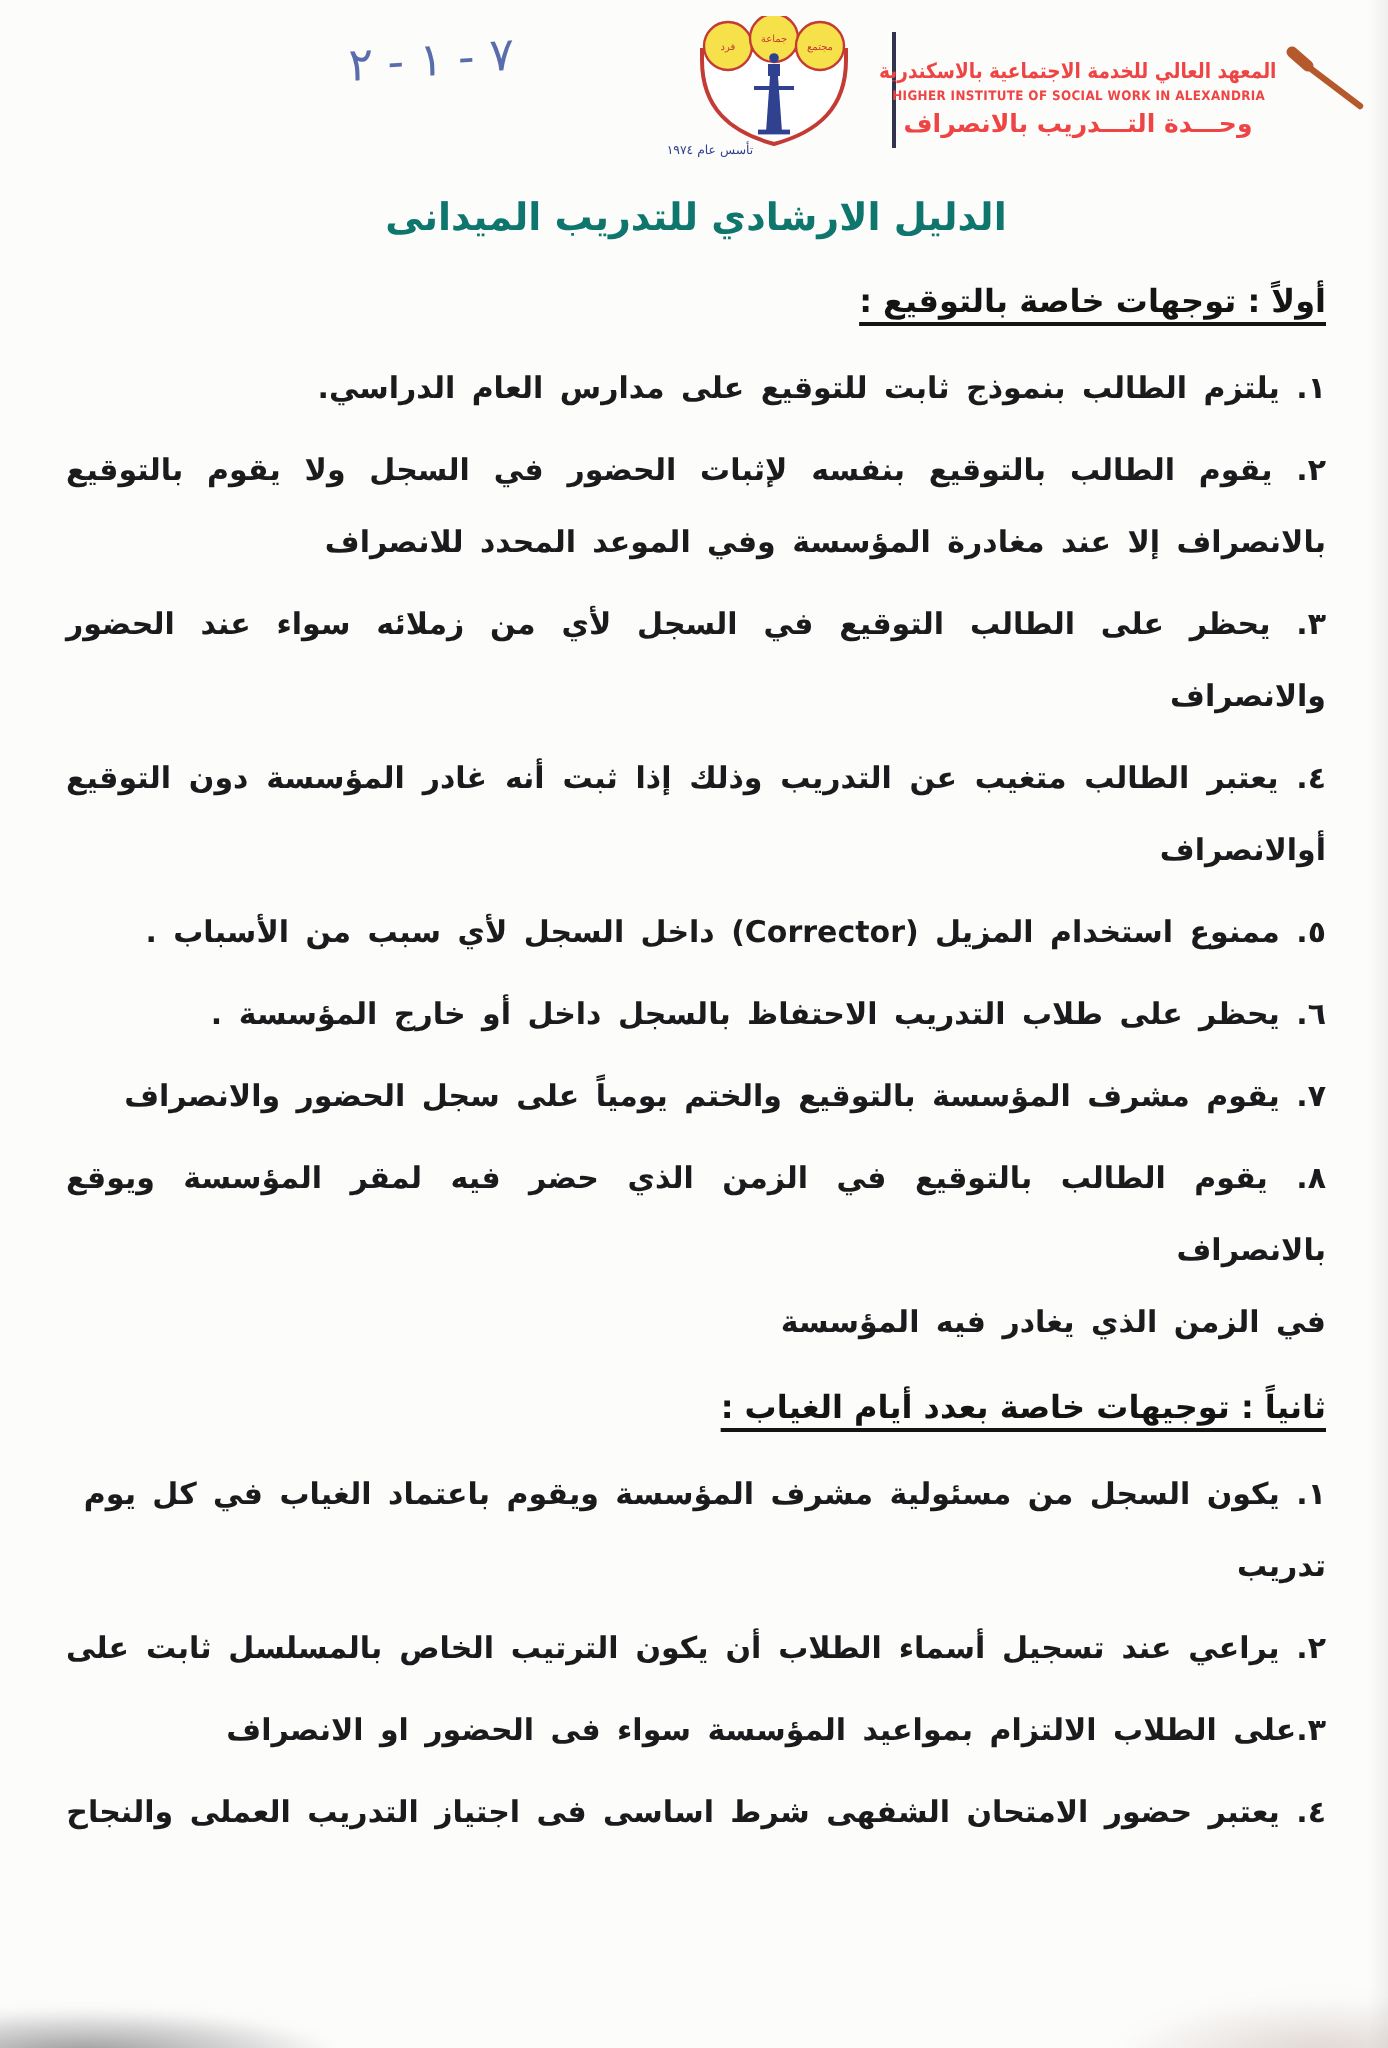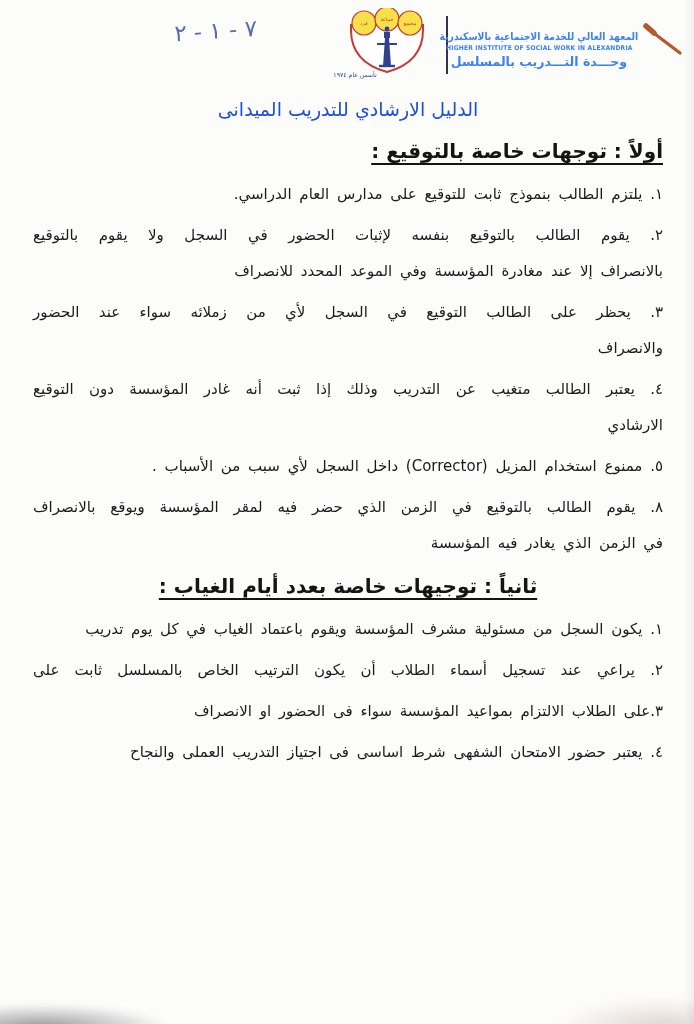--- a/index.html
+++ b/index.html
@@ -12,37 +12,37 @@
   .hand-mark{
     position:absolute;top:16px;left:174px;width:130px;
     direction:ltr;font-size:23px;letter-spacing:5px;color:#5a6dab;
     transform:rotate(-4deg) skewX(-4deg);white-space:nowrap;
   }
   .header{position:absolute;top:8px;left:331px;display:flex;align-items:center;}
   .logo{flex:0 0 auto;}
   .divider{width:2px;height:58px;background:#33334d;margin:2px 5px 0 3px;}
   .header-text{
     width:172px;display:flex;flex-direction:column;align-items:center;
-    justify-content:center;color:#3b82f6;text-align:center;margin-top:10px;
+    justify-content:center;color:#ef4444;text-align:center;margin-top:10px;
   }
   .inst-ar{font-size:10.5px;font-weight:bold;direction:rtl;white-space:nowrap;
     transform:scaleX(.88);transform-origin:center;line-height:15px;}
   .inst-en{font-size:6.5px;font-weight:bold;white-space:nowrap;
     transform:scaleX(.92);transform-origin:center;line-height:9px;letter-spacing:.2px;}
   .unit-ar{font-size:12.5px;font-weight:bold;direction:rtl;white-space:nowrap;line-height:17px;}
   .pen-mark{position:absolute;top:22px;left:642px;}
   
   .body-text{position:absolute;left:33px;right:31px;top:96px;}
-  .doc-title{font-size:19px;line-height:26px;font-weight:normal;text-align:center;
-    color:#1d4ed8;margin:0 0 16px 0;}
-  .sec-heading{direction:rtl;text-align:right;font-size:20px;line-height:26px;
+  .doc-title{font-size:19px;line-height:26px;font-weight:bold;text-align:center;
+    color:#0f766e;margin:0 0 16px 0;}
+  .sec-heading{direction:rtl;text-align:right;font-size:16px;line-height:26px;
     font-weight:bold;color:#141414;margin:0 0 12px 0;
     text-decoration:underline;text-underline-offset:5px;text-decoration-thickness:1.5px;}
-  .sec-heading.second{margin-top:12px;text-align:center;}
-  .item{margin:0 0 5px 0;}
+  .sec-heading.second{margin-top:12px;}
+  .item{margin:0 0 5px 0;font-weight:bold;}
   .ln{direction:rtl;font-size:15px;line-height:36px;word-spacing:3px;}
   .ln.single{text-align:right;}
   .ln.full{text-align:justify;text-align-last:justify;}
   .ln.cont{text-align:right;}
   .in1{padding-left:48px;}
   .in2{padding-left:58px;}
   .in3{padding-left:92px;}
   .in4{padding-left:140px;}
   
   .edge-right{position:absolute;top:0;right:0;width:10px;height:100%;
@@ -76,21 +76,21 @@
         <circle cx="56" cy="21" r="2.4" fill="#30418f"></circle>
         <line x1="46" y1="36" x2="66" y2="36" stroke="#30418f" stroke-width="2"></line>
         <line x1="48" y1="58" x2="64" y2="58" stroke="#30418f" stroke-width="2.4"></line>
       </g>
       <text x="24" y="69" font-size="6.2" fill="#30418f" text-anchor="middle">تأسس عام ١٩٧٤</text>
     </svg>
     <div class="divider"></div>
     <div class="header-text">
       <div class="inst-ar">المعهد العالي للخدمة الاجتماعية بالاسكندرية</div>
       <div class="inst-en">HIGHER INSTITUTE OF SOCIAL WORK IN ALEXANDRIA</div>
-      <div class="unit-ar">وحـــدة التـــدريب بالمسلسل</div>
+      <div class="unit-ar">وحـــدة التـــدريب بالانصراف</div>
     </div>
   </div>
 
   <svg class="pen-mark" width="46" height="40" viewBox="0 0 46 40">
     <path d="M5 6 L38 31" stroke="#b5582b" stroke-width="3.2" stroke-linecap="round" fill="none"></path>
     <path d="M4 4 L12 11" stroke="#b5582b" stroke-width="5.5" stroke-linecap="round" fill="none"></path>
   </svg>
 
   <div class="body-text">
 
@@ -104,24 +104,30 @@
     <div class="item">
       <div class="ln full">٢. يقوم الطالب بالتوقيع بنفسه لإثبات الحضور في السجل ولا يقوم بالتوقيع</div>
       <div class="ln cont in3">بالانصراف إلا عند مغادرة المؤسسة وفي الموعد المحدد للانصراف</div>
     </div>
     <div class="item">
       <div class="ln full">٣. يحظر على الطالب التوقيع في السجل لأي من زملائه سواء عند الحضور</div>
       <div class="ln cont in2">والانصراف</div>
     </div>
     <div class="item">
       <div class="ln full">٤. يعتبر الطالب متغيب عن التدريب وذلك إذا ثبت أنه غادر المؤسسة دون التوقيع</div>
-      <div class="ln cont in2">الارشادي</div>
+      <div class="ln cont in2">أوالانصراف</div>
     </div>
     <div class="item">
       <div class="ln single">٥. ممنوع استخدام المزيل (Corrector) داخل السجل لأي سبب من الأسباب .</div>
+    </div>
+    <div class="item">
+      <div class="ln single">٦. يحظر على طلاب التدريب الاحتفاظ بالسجل داخل أو خارج المؤسسة .</div>
+    </div>
+    <div class="item">
+      <div class="ln single">٧. يقوم مشرف المؤسسة بالتوقيع والختم يومياً على سجل الحضور والانصراف</div>
     </div>
     <div class="item">
       <div class="ln full">٨. يقوم الطالب بالتوقيع في الزمن الذي حضر فيه لمقر المؤسسة ويوقع بالانصراف</div>
       <div class="ln cont in4">في الزمن الذي يغادر فيه المؤسسة</div>
     </div>
 
     <div class="sec-heading second">ثانياً : توجيهات خاصة بعدد أيام الغياب :</div>
 
     <div class="item">
       <div class="ln single">١. يكون السجل من مسئولية مشرف المؤسسة ويقوم باعتماد الغياب في كل يوم تدريب</div>

